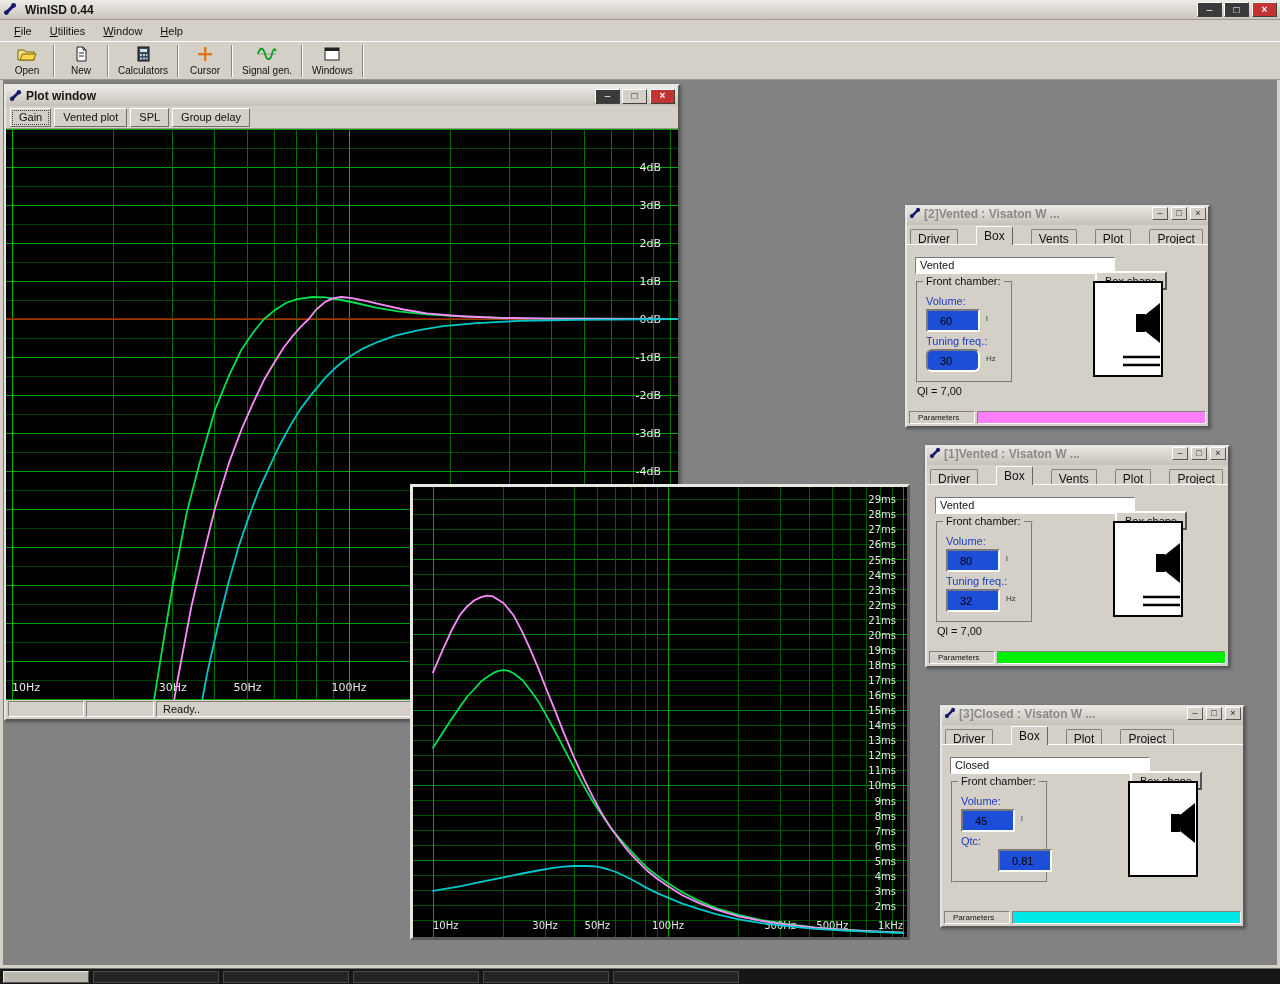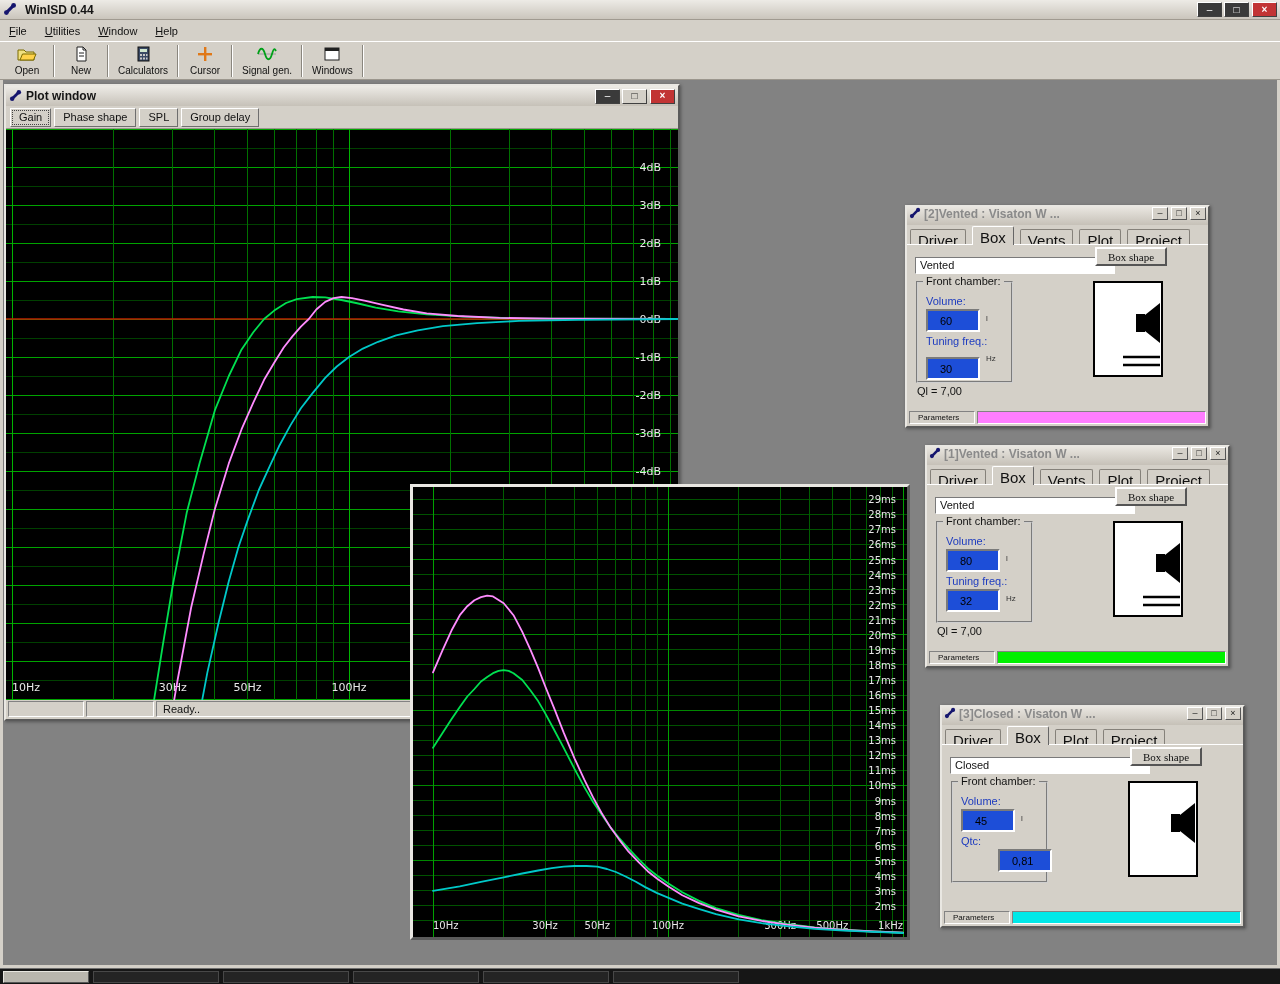--- a/index.html
+++ b/index.html
@@ -9,21 +9,21 @@
 
   
   .titlebar{position:absolute;top:0;left:0;right:0;height:20px;display:flex;align-items:center;gap:8px;padding:0 3px;
     background:linear-gradient(180deg,#edebe6 0%,#cac5bc 100%);border-bottom:1px solid #a09a90}
   .title-text{font-weight:bold;font-size:12px;color:#151515;flex:1;white-space:nowrap}
   .capbtns{display:flex;gap:2px;align-items:center}
   .capbtn{width:25px;height:15px;display:flex;align-items:center;justify-content:center;font-size:10px;line-height:1;
     border:1px solid;border-color:#fff #404040 #404040 #fff;background:#3a3a3a;color:#fff;cursor:default}
   .capbtn.light{background:#d4d0c8;color:#222}
   .capbtn.close{background:#c23434;margin-left:1px;font-weight:bold}
-  .menubar{position:absolute;top:21px;left:0;right:0;height:20px;display:flex;align-items:center;background:#d4d0c8}
+  .menubar{position:absolute;top:21px;left:0;right:0;height:20px;display:flex;align-items:center;padding-left:5px;background:#d4d0c8}
   .menu-item{padding:3px 9px}
   .menu-item::first-letter{text-decoration:underline}
   .toolbar{position:absolute;top:41px;left:0;right:0;height:39px;display:flex;align-items:center;padding:0 4px;background:#d4d0c8;border-top:1px solid #fff;border-bottom:1px solid #9b968d}
   .toolbtn{min-width:46px;height:36px;display:flex;flex-direction:column;align-items:center;justify-content:center;gap:1px;padding:0 6px;font-size:10px;color:#111}
   .tsep{width:0;height:32px;border-left:1px solid #8a867e;border-right:1px solid #fff;margin:0 3px}
 
   
   .mdi{position:absolute;top:80px;left:3px;width:1274px;height:885px;background:#828282;overflow:hidden}
   .win{position:absolute;border:2px solid;border-color:#e9e7e2 #5a5a5a #5a5a5a #e9e7e2;background:#d4d0c8;box-shadow:1px 1px 3px rgba(0,0,0,.35)}
 
@@ -42,26 +42,26 @@
   .gdpanel{position:absolute;left:407px;top:404px;width:500px;height:456px;border:3px solid;border-color:#e9e7e2 #5a5a5a #5a5a5a #e9e7e2;background:#000;z-index:2}
 
   
   .driverwin{width:305px;z-index:3}
   .dtitle{height:18px;display:flex;align-items:flex-start;gap:3px;padding:0 2px;background:linear-gradient(180deg,#e9e6e0,#c6c1b8)}
   .dtitle-text{flex:1;font-weight:bold;font-size:12px;color:#8a8a8a;white-space:nowrap;overflow:hidden}
   .dbtn{width:16px;height:13px;display:flex;align-items:center;justify-content:center;font-size:9px;line-height:1;
     border:1px solid;border-color:#fff #555 #555 #fff;background:#d4d0c8;color:#222}
   .dtabs{height:20px;display:flex;align-items:flex-end;padding:2px 3px 0;position:relative}
   .dtabs::after{content:"";position:absolute;left:0;right:0;bottom:0;height:1px;background:#fff}
-  .dtab{padding:2px 7px;font-size:15px;border:1px solid #85817a;border-bottom:none;background:#d4d0c8;
-    border-top-left-radius:2px;border-top-right-radius:2px;margin-right:6px;height:16px;position:relative}
+  .dtab{padding:2px 7px;font-size:12px;border:1px solid #85817a;border-bottom:none;background:#d4d0c8;
+    border-top-left-radius:2px;border-top-right-radius:2px;margin-right:18px;height:16px;position:relative}
   .dtab.active{height:19px;z-index:2;border-color:#fff #666 #d4d0c8 #fff}
   .dcontent{position:relative;height:164px;background:#d4d0c8}
   .type-field{position:absolute;left:8px;top:12px;width:200px;height:17px;background:#fff;border:1px solid;border-color:#7a7a7a #fff #fff #7a7a7a;padding:1px 4px}
-  .shape-btn{position:absolute;left:188px;top:2px;width:72px;height:19px;background:#d4d0c8;border:2px solid;border-color:#fff #555 #555 #fff;font-size:11px;font-family:Liberation Serif, serif;color:#111}
+  .shape-btn{position:absolute;left:188px;top:26px;width:72px;height:19px;background:#d4d0c8;border:2px solid;border-color:#fff #555 #555 #fff;font-size:11px;font-family:Liberation Sans, sans-serif;color:#111}
   .groupbox{position:absolute;left:9px;top:36px;width:97px;height:102px;border:2px groove #cfcfcf}
   .legend{position:absolute;top:-8px;left:5px;background:#d4d0c8;padding:0 3px;font-size:11px;color:#111}
   .fld-label{position:absolute;left:8px;font-size:11px;color:#1d3bbf}
   .fld-input{position:absolute;left:8px;width:54px;height:23px;border:2px solid;border-color:#7a7a7a #fff #fff #7a7a7a;background:#1d4ed8;font-size:11px;font-family:inherit;padding:0 12px}
   .fld-unit{position:absolute;left:68px;font-size:8px;color:#333}
   .qtext{position:absolute;left:10px;top:140px;font-size:11px}
   .boxdiagram{position:absolute;left:186px;top:36px}
   .dstatus{height:17px;display:flex;gap:2px;padding:1px 2px;align-items:center}
   .dcell{height:13px;border:1px solid;border-color:#828282 #fff #fff #828282}
   .dcell.params{width:66px;font-size:8px;padding:0 8px;line-height:11px}
@@ -172,21 +172,21 @@
         </span>
         <span class="title-text">Plot window</span>
         <span class="capbtns">
           <span class="capbtn">–</span>
           <span class="capbtn light">□</span>
           <span class="capbtn close">×</span>
         </span>
       </div>
       <div class="ptabs">
         <span class="ptab active">Gain</span>
-        <span class="ptab">Phase shape</span>
+        <span class="ptab">Vented plot</span>
         <span class="ptab">SPL</span>
         <span class="ptab">Group delay</span>
       </div>
       <div class="plotarea">
         <svg id="gain-svg" width="672" height="571">
             <line x1="0" y1="570.0" x2="672" y2="570.0" stroke="#00a400" shape-rendering="crispEdges"></line>
             <line x1="0" y1="551.0" x2="672" y2="551.0" stroke="#004000" shape-rendering="crispEdges"></line>
             <line x1="0" y1="532.0" x2="672" y2="532.0" stroke="#00a400" shape-rendering="crispEdges"></line>
             <line x1="0" y1="513.0" x2="672" y2="513.0" stroke="#004000" shape-rendering="crispEdges"></line>
             <line x1="0" y1="494.0" x2="672" y2="494.0" stroke="#00a400" shape-rendering="crispEdges"></line>
@@ -374,21 +374,21 @@
       </div>
       <div class="dcontent">
         <div class="type-field">Vented</div>
         <button class="shape-btn">Box shape</button>
         <div class="groupbox">
           <span class="legend">Front chamber:</span>
           <div class="fld-label" style="top:12px">Volume:</div>
           <input class="fld-input" style="top: 26px;" value="60">
           <span class="fld-unit" style="top:31px">l</span>
           <div class="fld-label" style="top:52px">Tuning freq.:</div>
-          <input class="fld-input" style="top: 74px;" value="30">
+          <input class="fld-input" style="top: 66px; border-radius: 6px;" value="30">
           <span class="fld-unit" style="top:71px">Hz</span>
         </div>
         <div class="qtext">Ql = 7,00</div>
         <div class="boxdiagram">
           <svg width="70" height="96" viewBox="0 0 70 96">
             <rect x="1" y="1" width="68" height="94" fill="#ffffff" stroke="#000" stroke-width="2"></rect>
             <polygon points="67,22 67,62 52,50 52,34" fill="#000"></polygon>
             <rect x="43" y="33" width="9" height="18" fill="#000"></rect>
             <line x1="30" y1="76" x2="67" y2="76" stroke="#000" stroke-width="2.5"></line>
             <line x1="30" y1="84" x2="67" y2="84" stroke="#000" stroke-width="2.5"></line>

